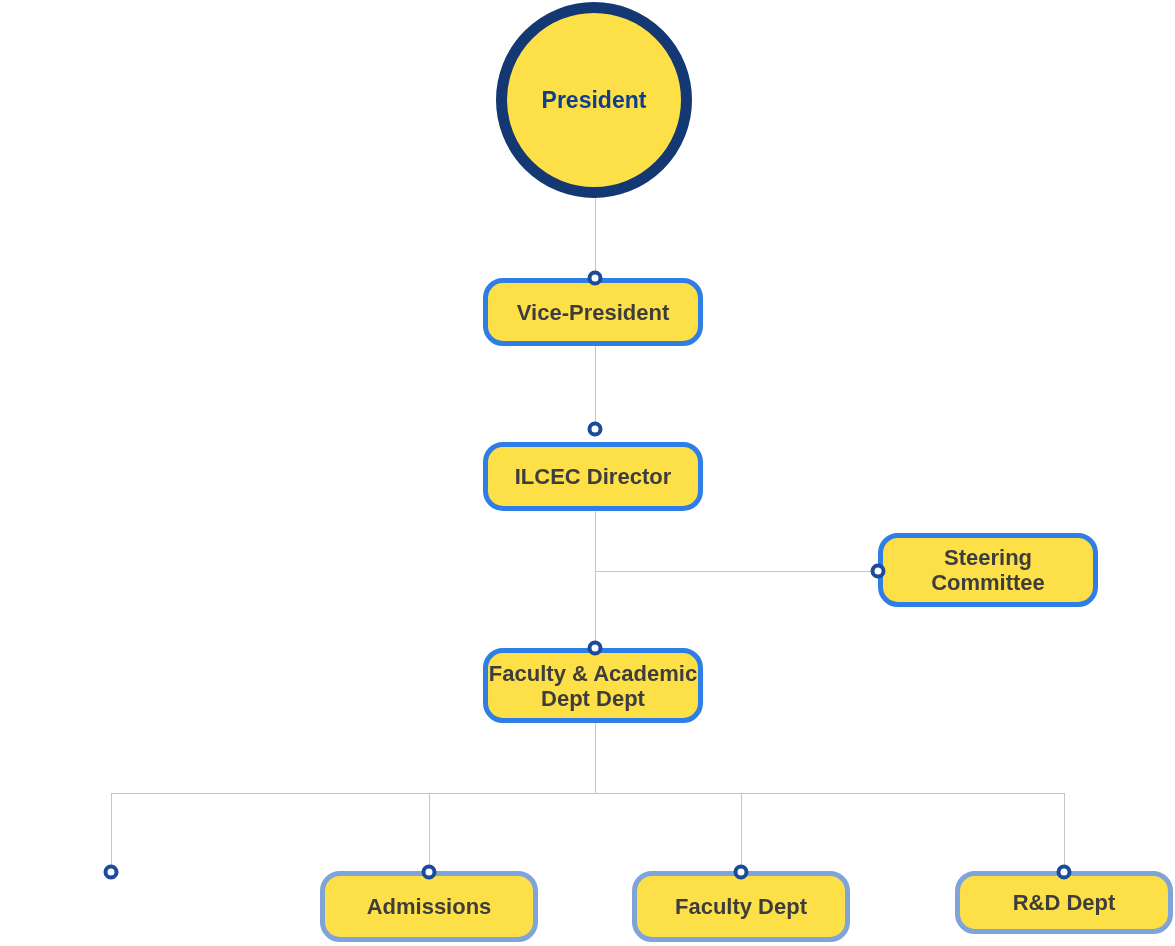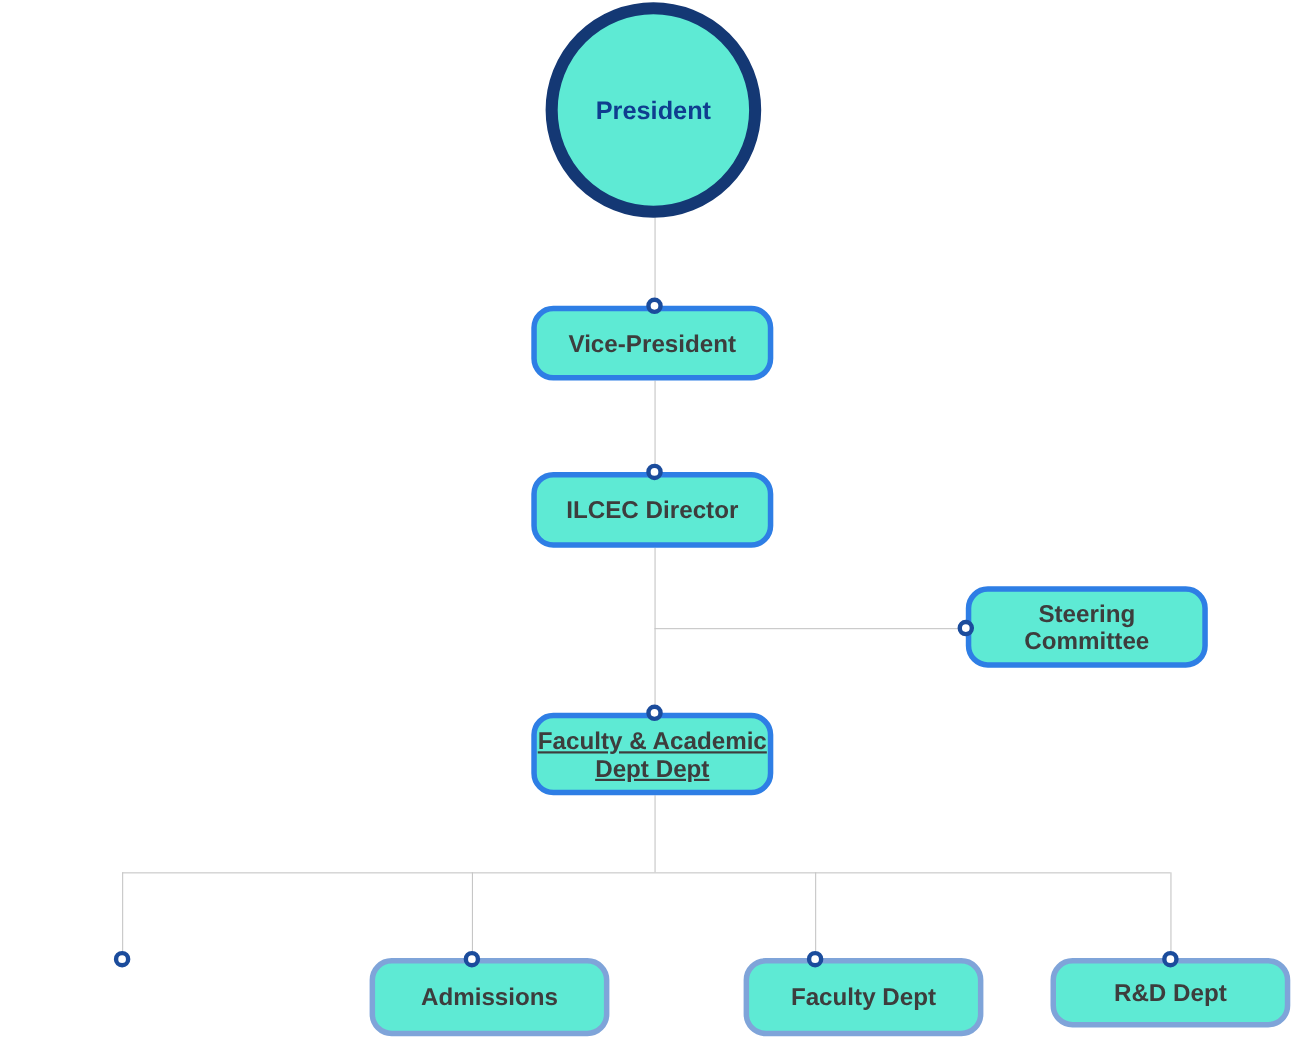--- a/index.html
+++ b/index.html
@@ -20,21 +20,21 @@
     height:946px;
     background:var(--background);
     overflow:hidden;
   }
   .line{position:absolute;background:var(--connector-line);z-index:1;}
   .vline{width:1px;}
   .hline{height:1px;}
   .node{
     position:absolute;
     box-sizing:border-box;
-    background:#5eead4;
+    background:#fde047;
     display:flex;
     flex-direction:column;
     align-items:center;
     justify-content:center;
     text-align:center;
     color:var(--node-text);
     font-weight:bold;
     z-index:2;
   }
   .node .node-line{display:block;line-height:25px;}
@@ -79,38 +79,38 @@
   <div class="line vline" style="left:1064px;top:793px;height:79px;"></div>
 
   <div class="node circle" style="left:496px;top:2px;width:196px;height:196px;">
     <span class="node-line">President</span>
   </div>
 
   <div class="node box" style="left:483px;top:278px;width:220px;height:68px;">
     <span class="node-line">Vice-President</span>
   </div>
 
-  <div class="node box" style="left:483px;top:429px;width:220px;height:69px;">
+  <div class="node box" style="left:483px;top:442px;width:220px;height:69px;">
     <span class="node-line">ILCEC Director</span>
   </div>
 
   <div class="node box" style="left:878px;top:533px;width:220px;height:74px;">
     <span class="node-line">Steering</span>
     <span class="node-line">Committee</span>
   </div>
 
-  <div class="node box" style="left:483px;top:648px;width:220px;height:75px;text-decoration:underline;">
+  <div class="node box" style="left:483px;top:648px;width:220px;height:75px;">
     <span class="node-line">Faculty &amp; Academic</span>
     <span class="node-line">Dept Dept</span>
   </div>
 
-  <div class="node box secondary" style="left:336px;top:871px;width:218px;height:71px;text-align:center;">
+  <div class="node box secondary" style="left:320px;top:871px;width:218px;height:71px;text-align:center;">
     <span class="node-line">Admissions</span>
   </div>
-  <div class="node box secondary" style="left:632px;top:871px;width:218px;height:71px;margin-left:44px;">
+  <div class="node box secondary" style="left:632px;top:871px;width:218px;height:71px;">
     <span class="node-line">Faculty Dept</span>
   </div>
   <div class="node box secondary" style="left:955px;top:871px;width:218px;height:63px;">
     <span class="node-line">R&amp;D Dept</span>
   </div>
 
   <div class="dot" style="left:595px;top:278px;"></div>
   <div class="dot" style="left:595px;top:429px;"></div>
   <div class="dot" style="left:878px;top:571px;"></div>
   <div class="dot" style="left:595px;top:648px;"></div>

